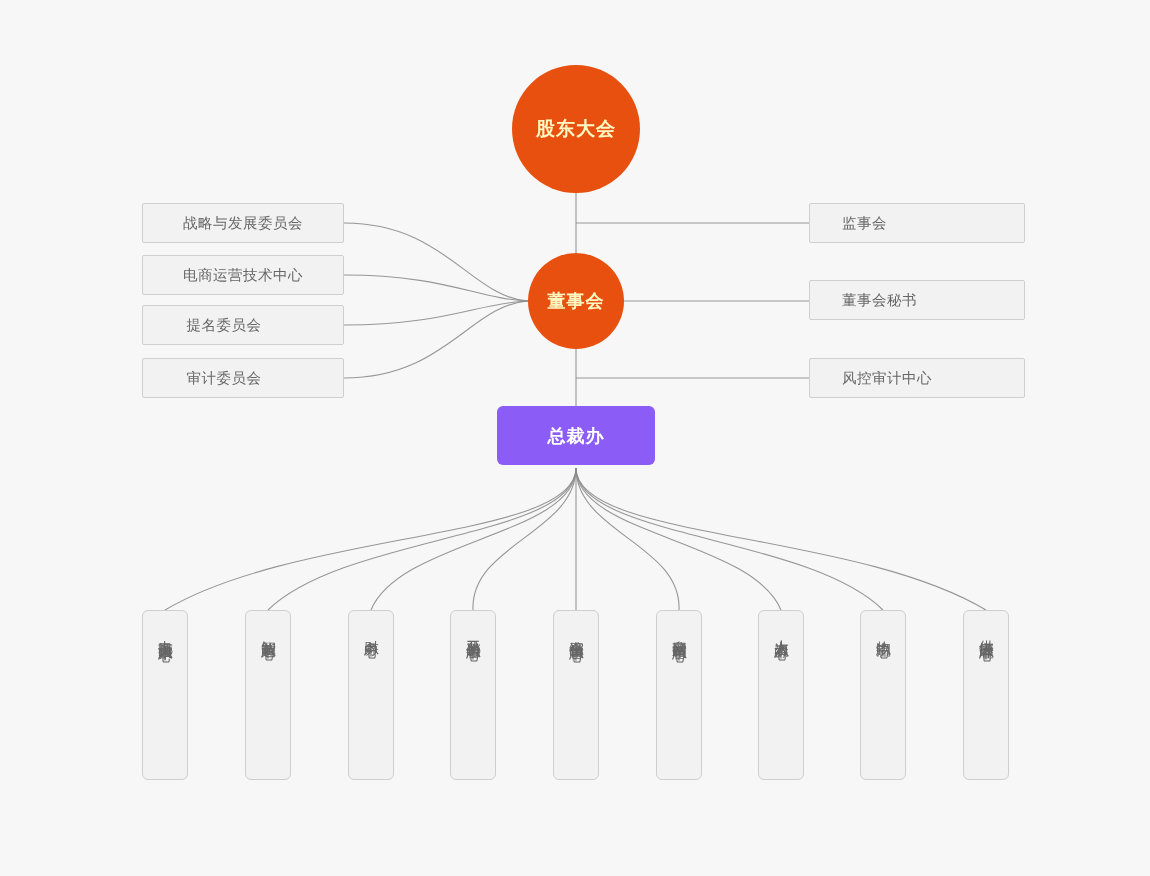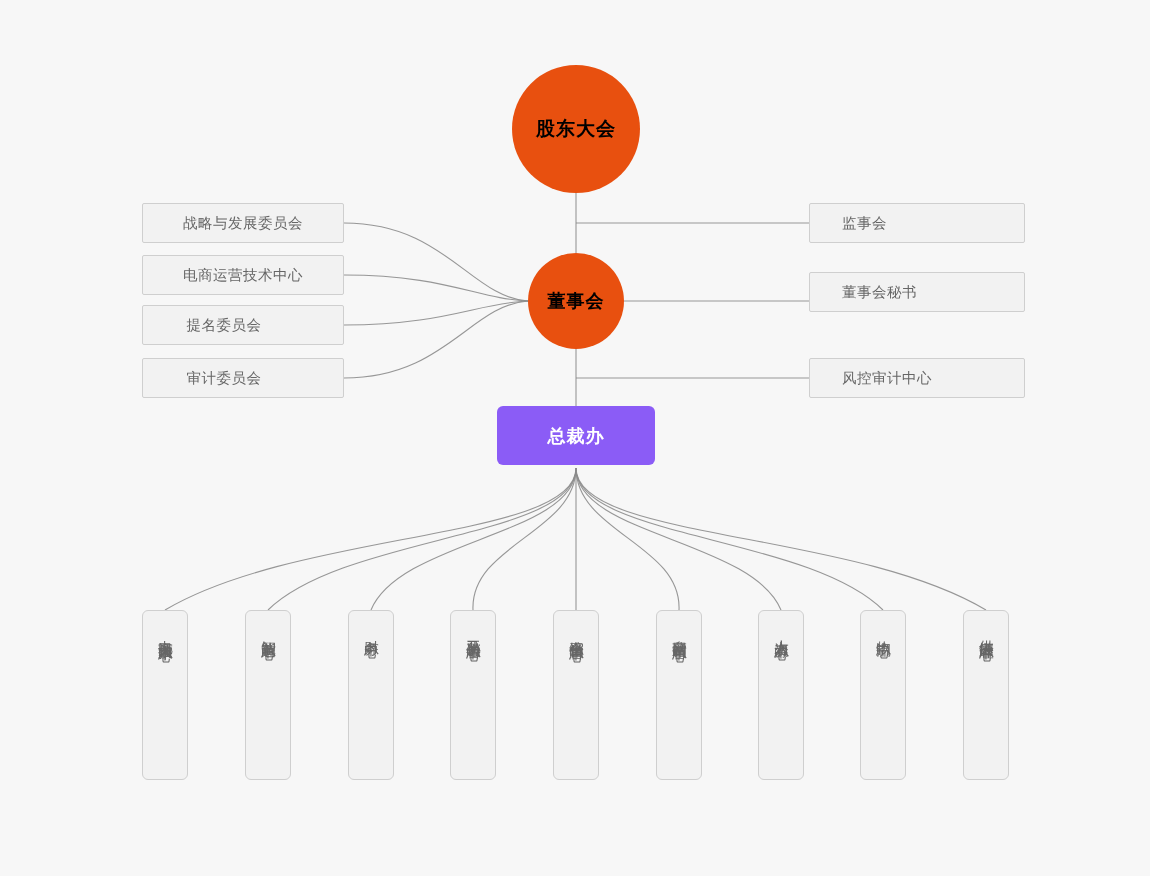--- a/index.html
+++ b/index.html
@@ -37,21 +37,21 @@
     position: absolute;
     box-sizing: border-box;
   }
 
   .circle-node {
     border-radius: 50%;
     background: #e8500f;
     display: flex;
     align-items: center;
     justify-content: center;
-    color: #000000;
+    color: #fef9c3;
     font-weight: bold;
     letter-spacing: 1px;
   }
   .circle-node.top {
     left: 512px; top: 65px;
     width: 128px; height: 128px;
     font-size: 19px;
   }
   .circle-node.board {
     left: 528px; top: 253px;
@@ -178,21 +178,21 @@
   <div class="node box-node left-box shift-right" style="top:305px;">
     <span>提名委员会</span>
   </div>
   <div class="node box-node left-box shift-right" style="top:358px;">
     <span>审计委员会</span>
   </div>
 
   <div class="node box-node right-box" style="top:203px;">
     <span>监事会</span>
   </div>
-  <div class="node box-node right-box" style="top:272px;">
+  <div class="node box-node right-box" style="top:280px;">
     <span>董事会秘书</span>
   </div>
   <div class="node box-node right-box" style="top:358px;">
     <span>风控审计中心</span>
   </div>
 
   <div class="node dept-node" style="left:142px;">
     <span class="dept-label">电商运营技术中心</span>
   </div>
   <div class="node dept-node" style="left:245px;">

